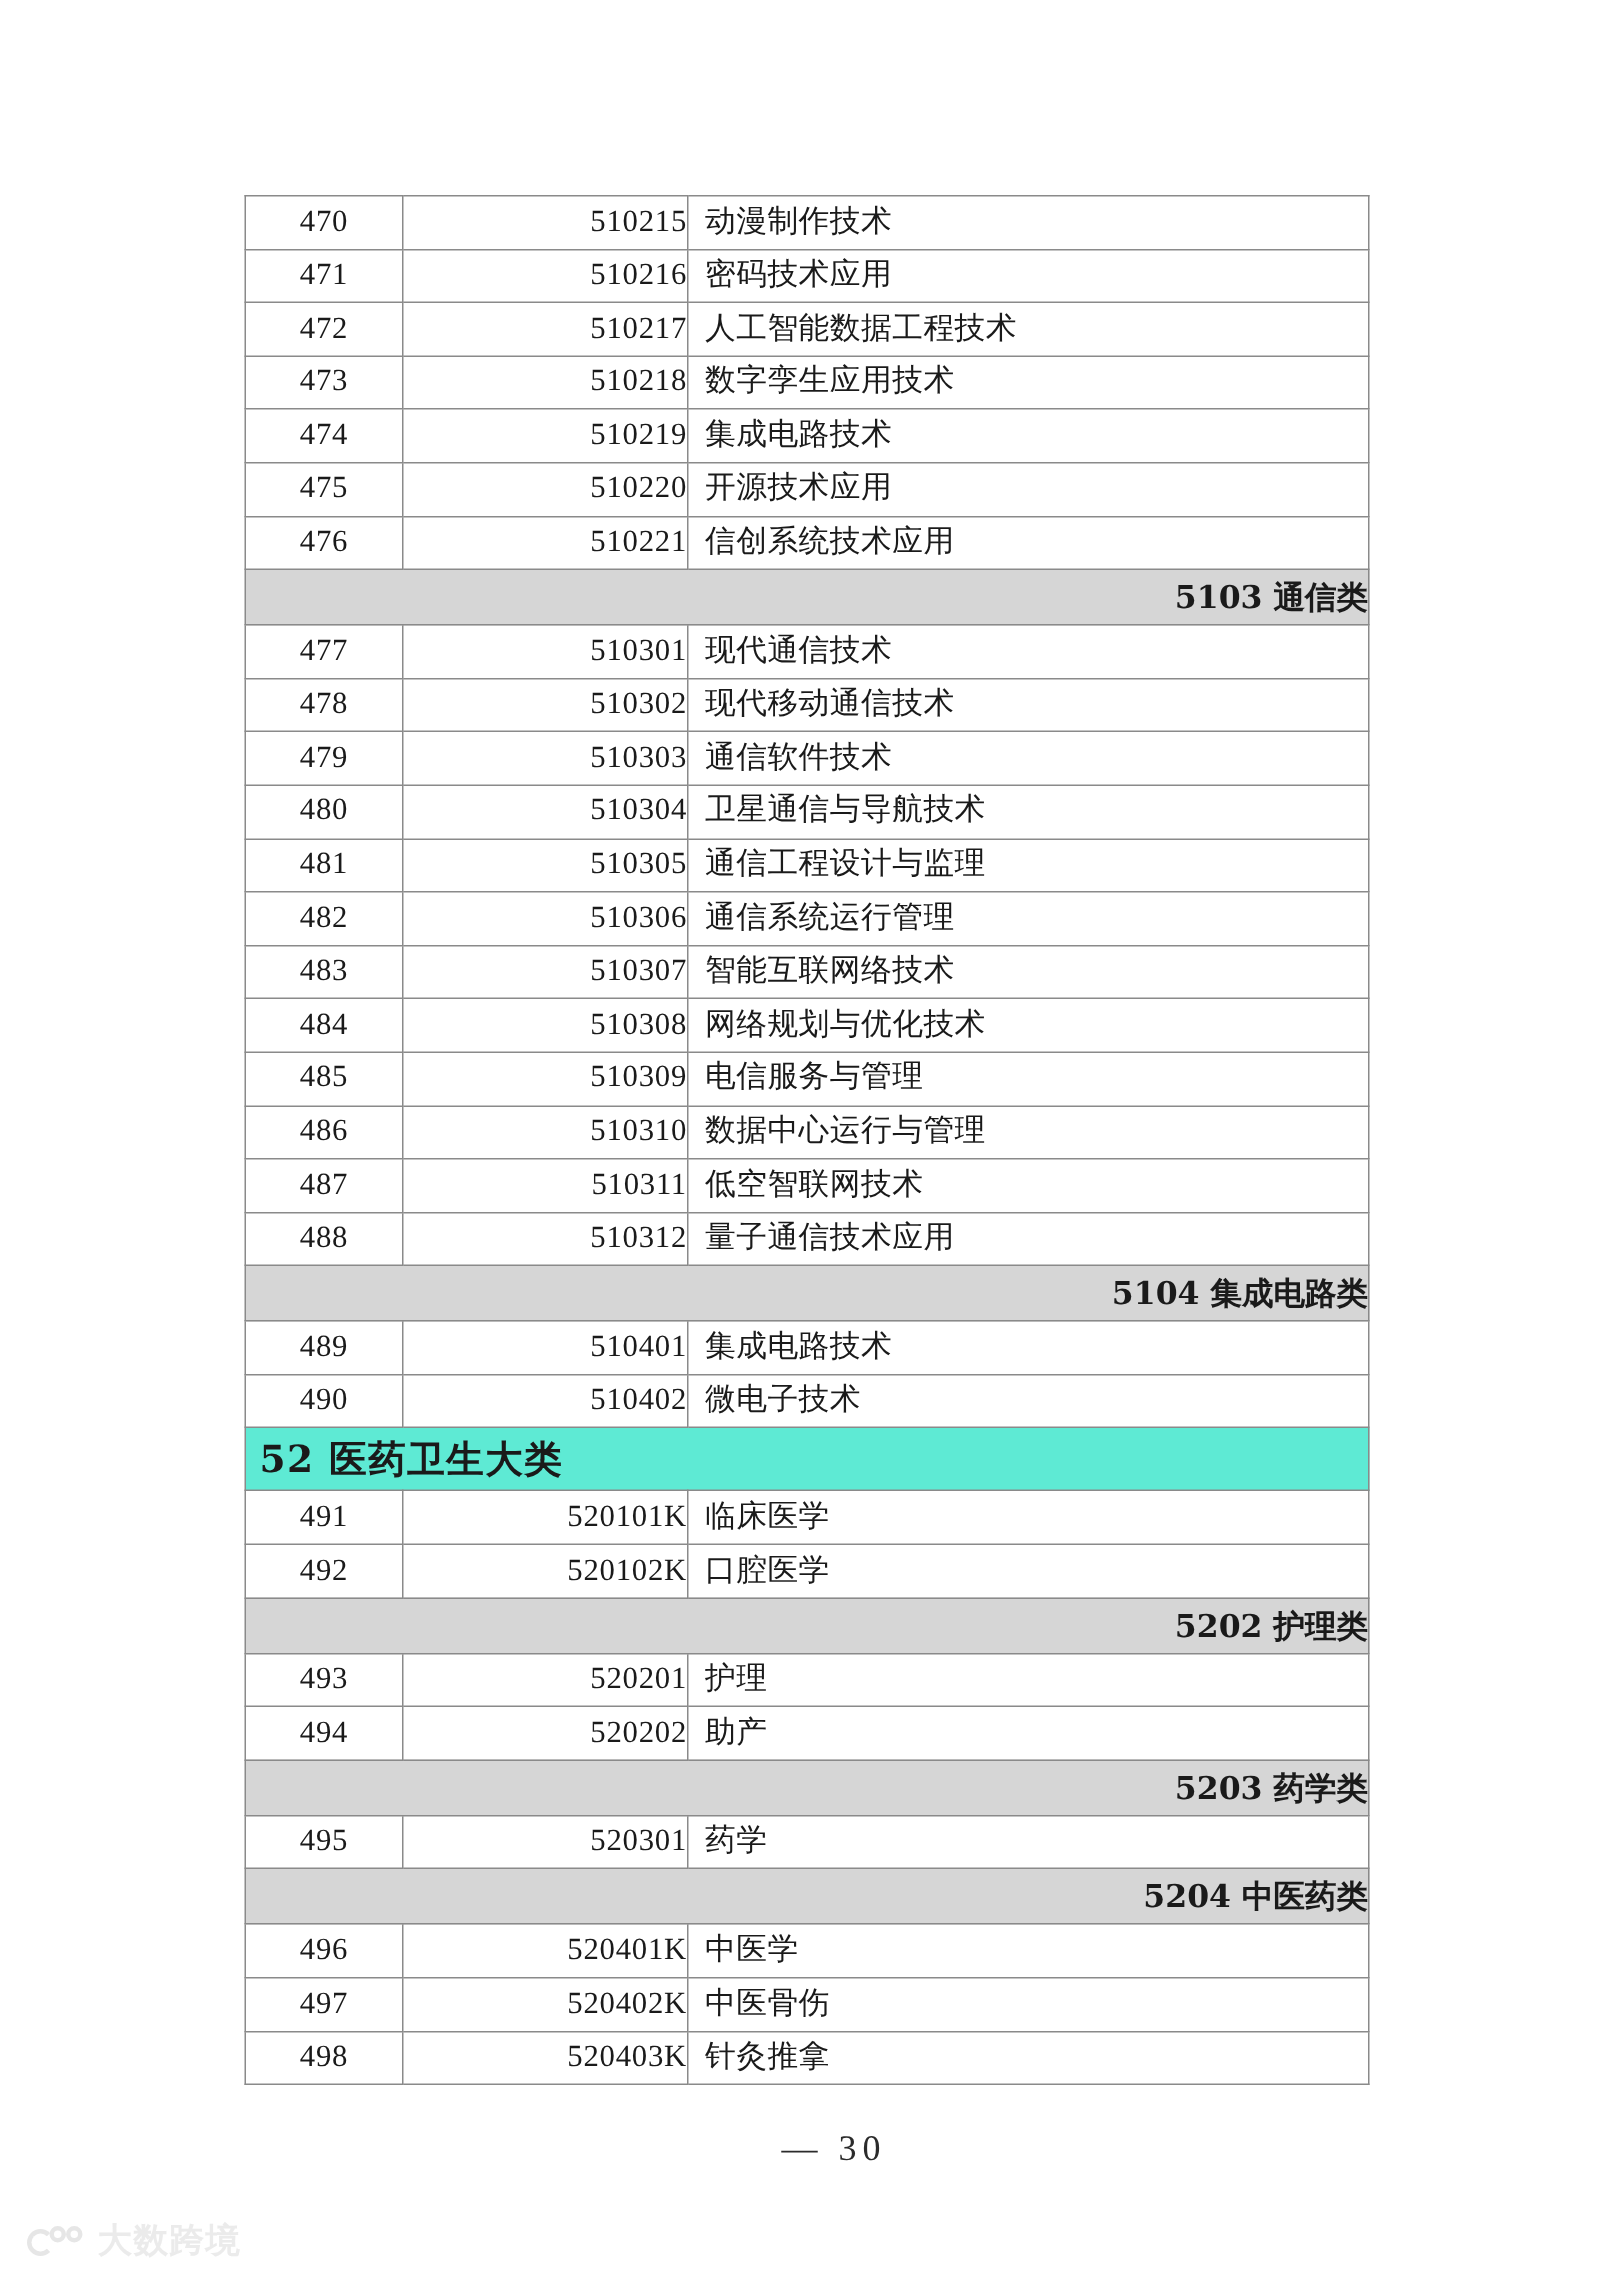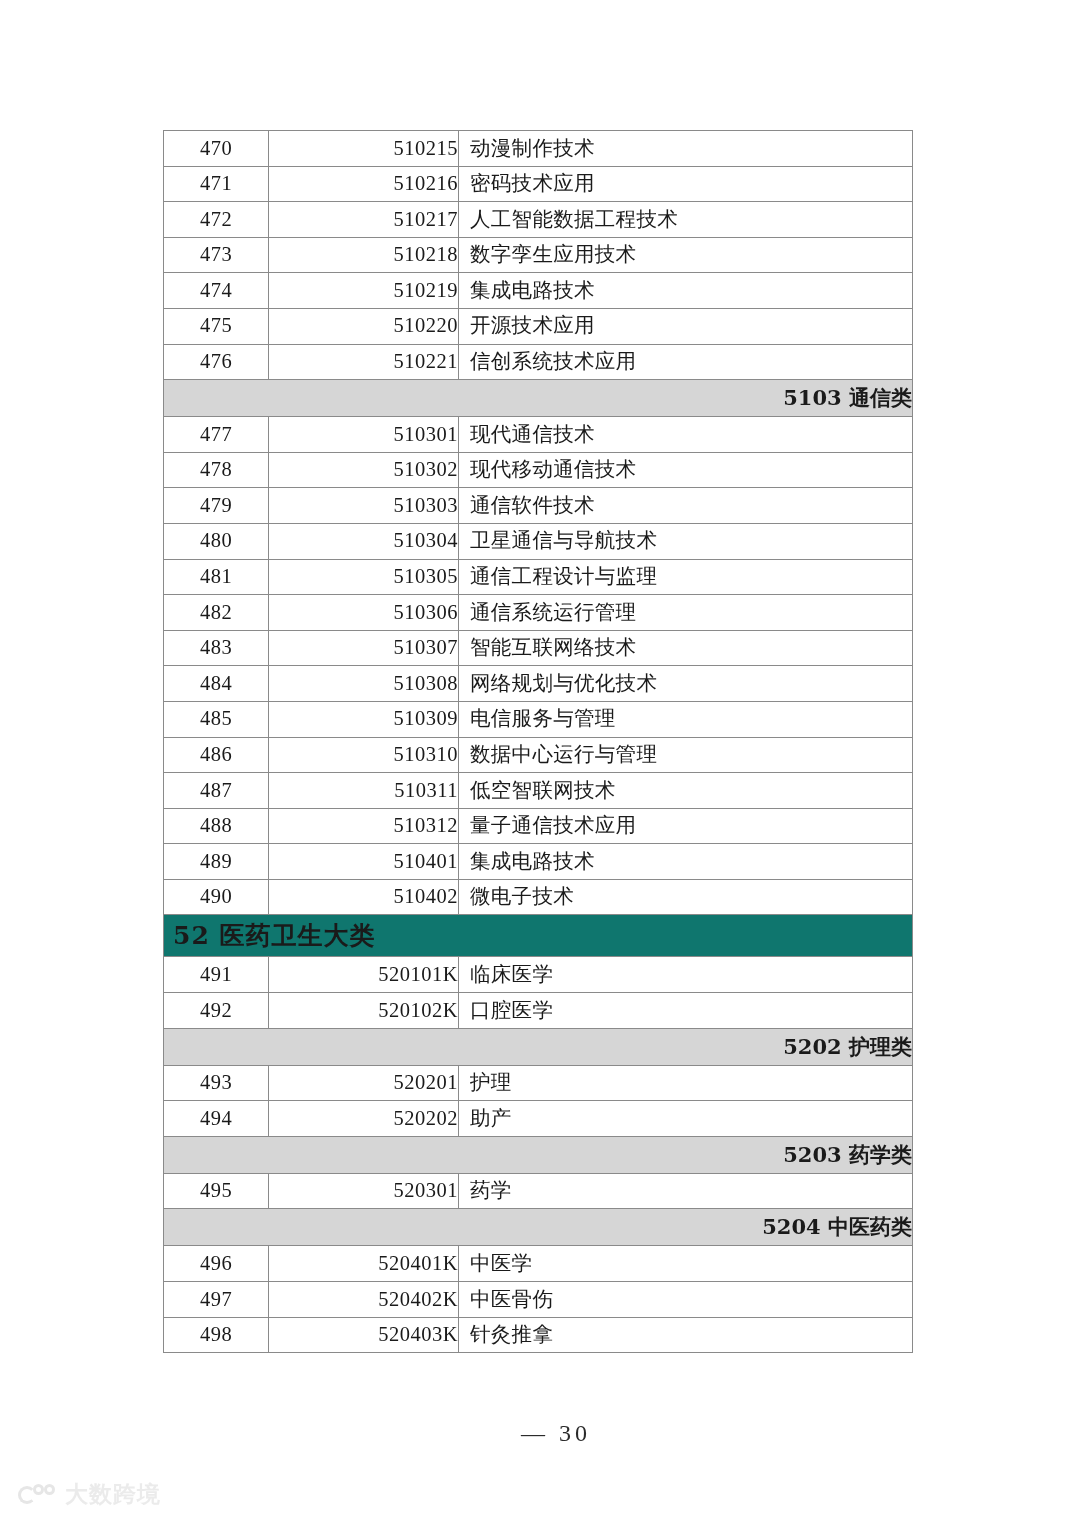--- a/index.html
+++ b/index.html
@@ -68,21 +68,21 @@
     font-weight: bold;
     text-align: right;
     padding-left: 9px;
     font-size: 21px;
     height: 36px;
     font-family: "DejaVu Serif", "Liberation Serif", serif;
   }
 
   
   tr.maincat td {
-    background: #0f766e;
+    background: #5eead4;
     font-weight: bold;
     text-align: left;
     padding-left: 9px;
     font-size: 25px;
     height: 41px;
     letter-spacing: 1px;
     font-family: "DejaVu Serif", "Liberation Serif", serif;
   }
 
   
@@ -236,20 +236,23 @@
         <tr class="entry">
           <td class="seq">487</td>
           <td class="code">510311</td>
           <td class="name">低空智联网技术</td>
         </tr>
         <tr class="entry">
           <td class="seq">488</td>
           <td class="code">510312</td>
           <td class="name">量子通信技术应用</td>
         </tr>
+        <tr class="subcat">
+          <td colspan="3">5104 集成电路类</td>
+        </tr>
         <tr class="entry">
           <td class="seq">489</td>
           <td class="code">510401</td>
           <td class="name">集成电路技术</td>
         </tr>
         <tr class="entry">
           <td class="seq">490</td>
           <td class="code">510402</td>
           <td class="name">微电子技术</td>
         </tr>

